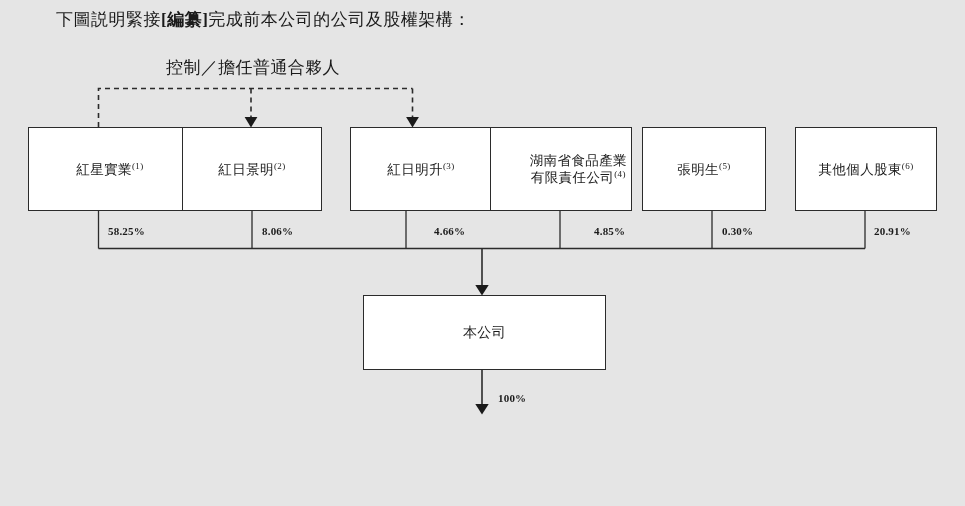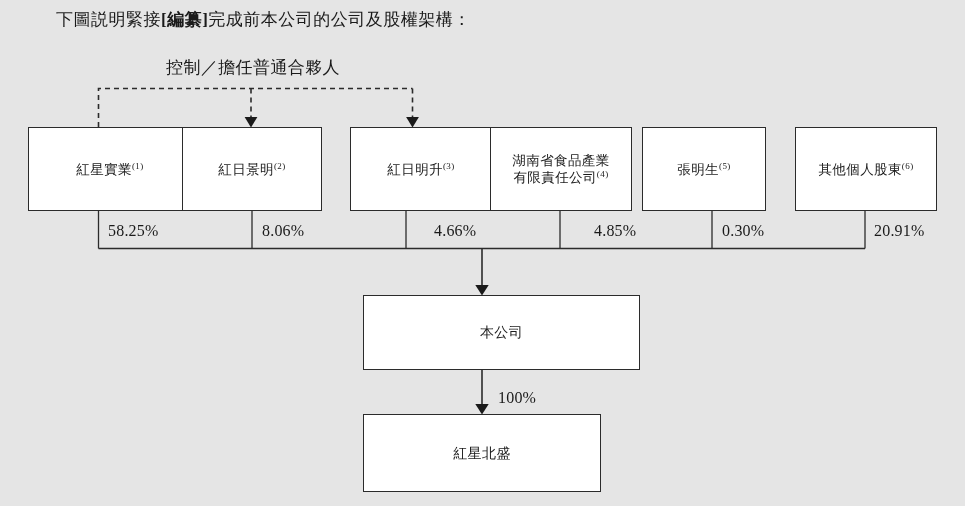--- a/index.html
+++ b/index.html
@@ -80,32 +80,33 @@
   }
 
   .shareholder-row .node-box {
     top: 127px;
     height: 84px;
   }
 
   
   .pct-label {
     position: absolute;
-    font-size: 16px;
+    font-size: 11px;
     line-height: 14px;
     letter-spacing: 0.2px;
     color: #1a1a1a;
     white-space: nowrap;
+    font-weight: bold;
   }
 
   
   #company-box {
     left: 363px;
     top: 295px;
-    width: 277px;
+    width: 243px;
     height: 75px;
     font-size: 14px;
   }
   #subsidiary-box {
     left: 363px;
     top: 414px;
     width: 238px;
     height: 78px;
     font-size: 14px;
   }
@@ -163,21 +164,21 @@
     </div>
 
     <div class="node-box" style="left:182px; width:140px;">
       <span class="label-inner"><span>紅日景明</span><sup>(2)</sup></span>
     </div>
 
     <div class="node-box" style="left:350px; width:142px;">
       <span class="label-inner"><span>紅日明升</span><sup>(3)</sup></span>
     </div>
 
-    <div class="node-box" style="left:490px; width:142px;">
+    <div class="node-box" style="left:490px; width:142px;justify-content:flex-end;">
       <span class="label-inner"><span>湖南省食品產業</span><br><span>有限責任公司</span><sup>(4)</sup></span>
     </div>
 
     <div class="node-box" style="left:642px; width:124px;">
       <span class="label-inner"><span>張明生</span><sup>(5)</sup></span>
     </div>
 
     <div class="node-box" style="left:795px; width:142px;">
       <span class="label-inner"><span>其他個人股東</span><sup>(6)</sup></span>
     </div>
@@ -189,17 +190,14 @@
   <div class="pct-label" style="left:594px; top:224px;">4.85%</div>
   <div class="pct-label" style="left:722px; top:224px;">0.30%</div>
   <div class="pct-label" style="left:874px; top:224px;">20.91%</div>
 
   <div class="node-box" id="company-box">
     <span class="label-inner">本公司</span>
   </div>
 
   <div class="pct-label" style="left:498px; top:391px;">100%</div>
 
-  <div class="node-box" id="subsidiary-box">
-    <span class="label-inner">紅星北盛</span>
-  </div>
 
 </div>
 
 </body></html>

